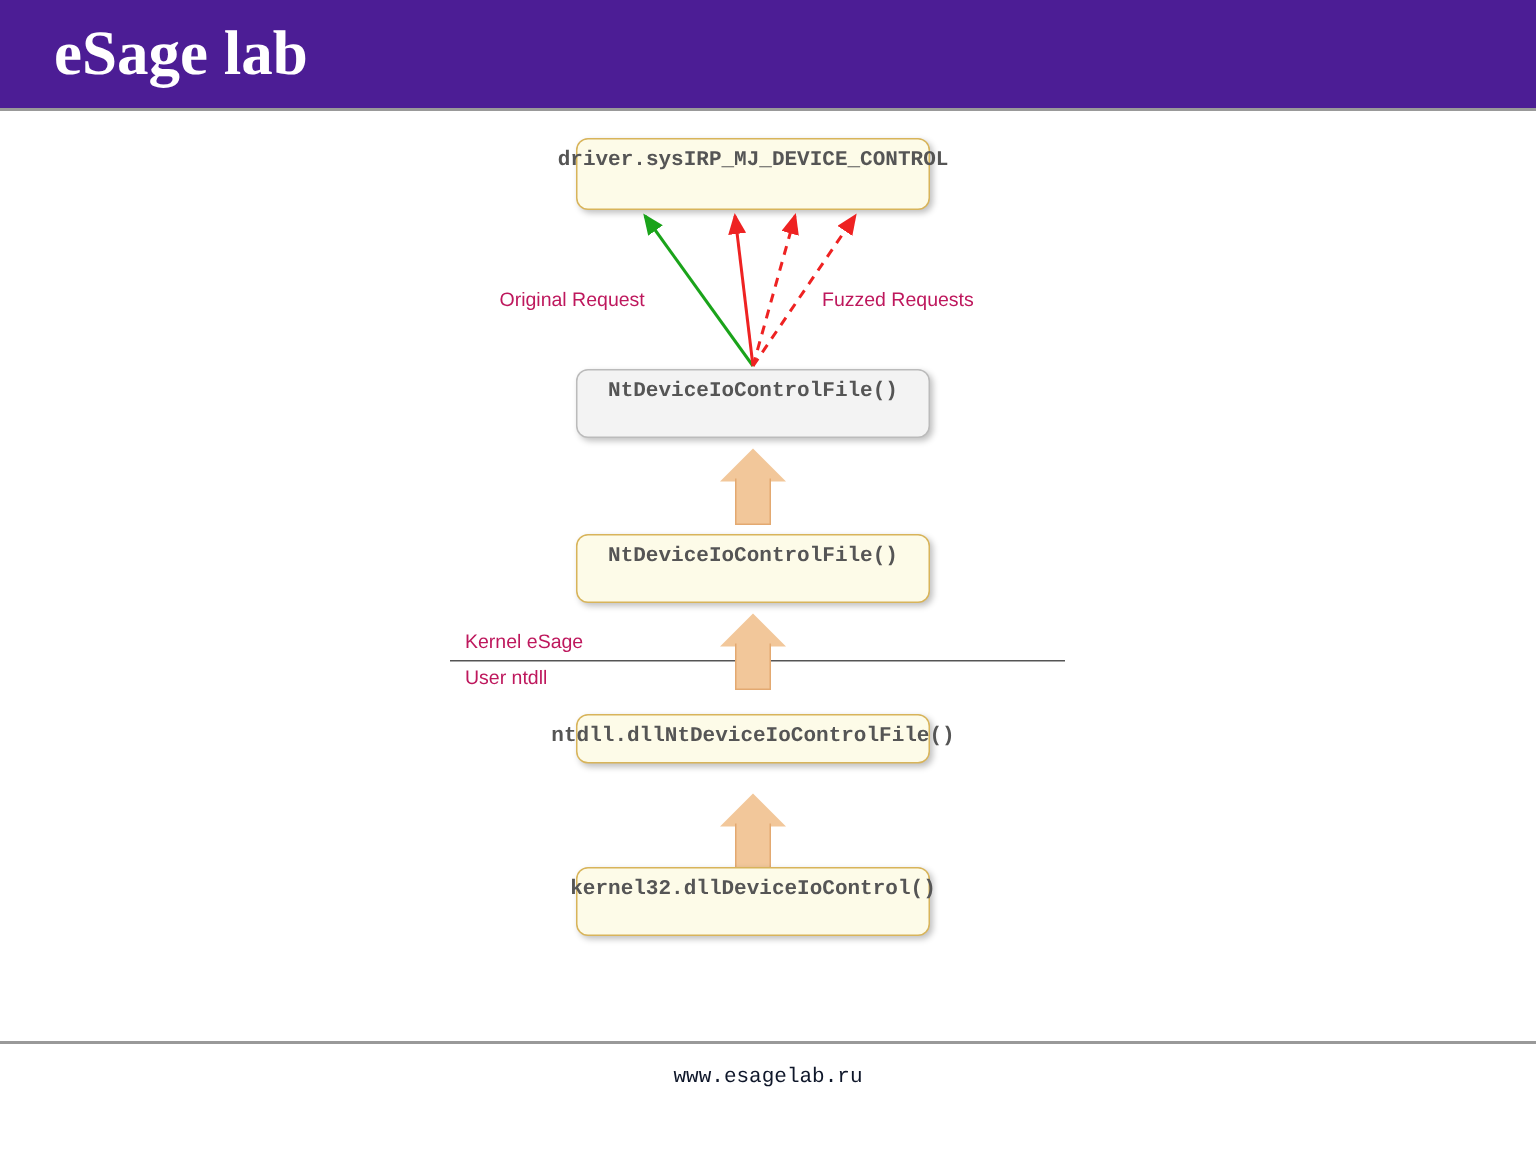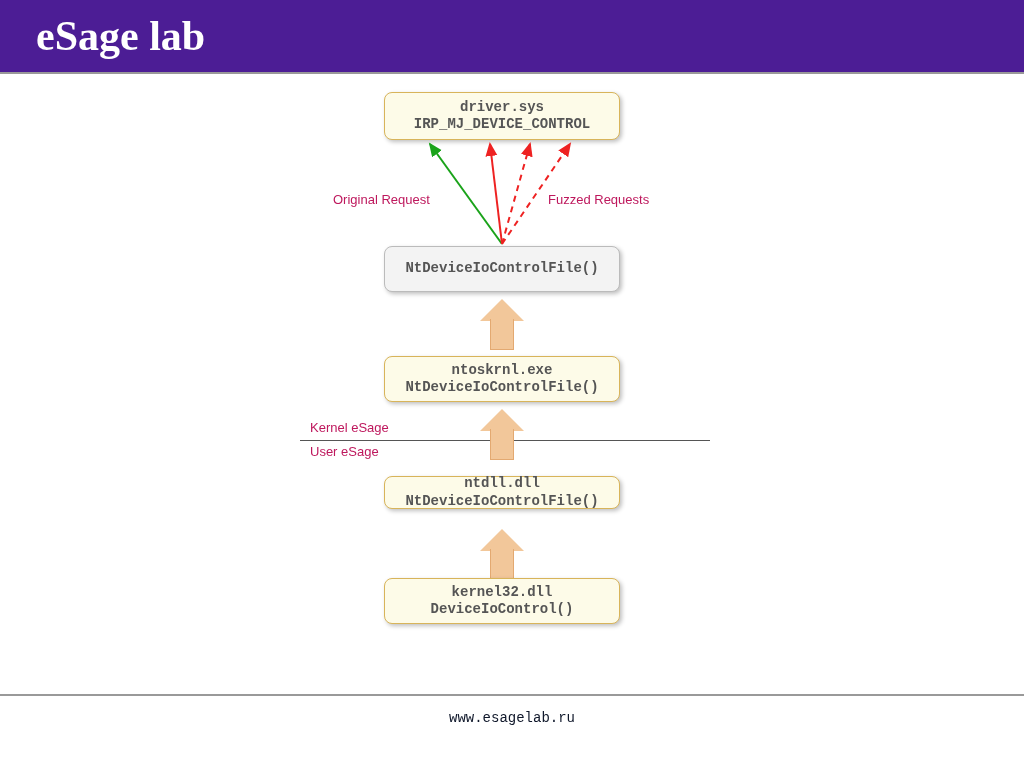--- a/index.html
+++ b/index.html
@@ -48,21 +48,21 @@
   
   .box {
     position: absolute;
     border-radius: 8px;
     box-shadow: 2px 2px 4px rgba(0,0,0,0.25);
     text-align: center;
     font-family: "Courier New", monospace;
     font-size: 14px;
     line-height: 1.25;
     display: flex;
-    flex-direction: column;
+    flex-direction: row;
     justify-content: center;
     padding: 6px 8px;
     box-sizing: border-box;
   }
   .box.yellow {
     background: #fdfbe8;
     border: 1.5px solid #d8b45a;
     color: #555;
     font-weight: bold;
   }
@@ -161,27 +161,26 @@
     <line x1="502" y1="170" x2="570" y2="70" stroke="#e22" stroke-width="2" stroke-dasharray="6 5" marker-end="url(#ah-red)"></line>
   </svg>
 
   <div class="box grey" style="left:384px; top:172px; width:236px; height:46px;">
     <span>NtDeviceIoControlFile()</span>
   </div>
 
   <div class="up-arrow" style="left:482px; top:225px;"></div>
 
   <div class="box yellow" style="left:384px; top:282px; width:236px; height:46px;">
-    <span>ntoskrnl.exe</span>
     <span>NtDeviceIoControlFile()</span>
   </div>
 
   <div class="ann" style="left:310px; top:346px;">Kernel eSage</div>
   <div class="mode-line" style="top:366px;"></div>
-  <div class="ann" style="left:310px; top:370px;">User eSage</div>
+  <div class="ann" style="left:310px; top:370px;">User ntdll</div>
 
   <div class="up-arrow" style="left:482px; top:335px; height:60px;"></div>
 
   <div class="box yellow" style="left:384px; top:402px; width:236px; height:33px;">
     <span>ntdll.dll</span>
     <span>NtDeviceIoControlFile()</span>
   </div>
 
   <div class="up-arrow" style="left:482px; top:455px;"></div>
 

